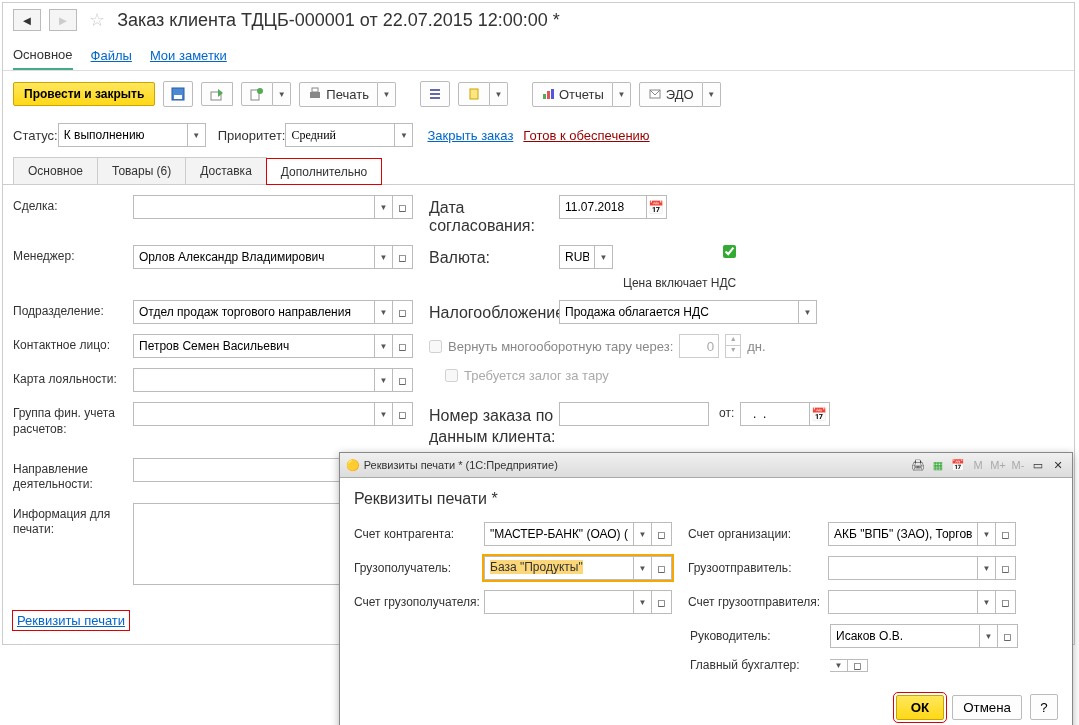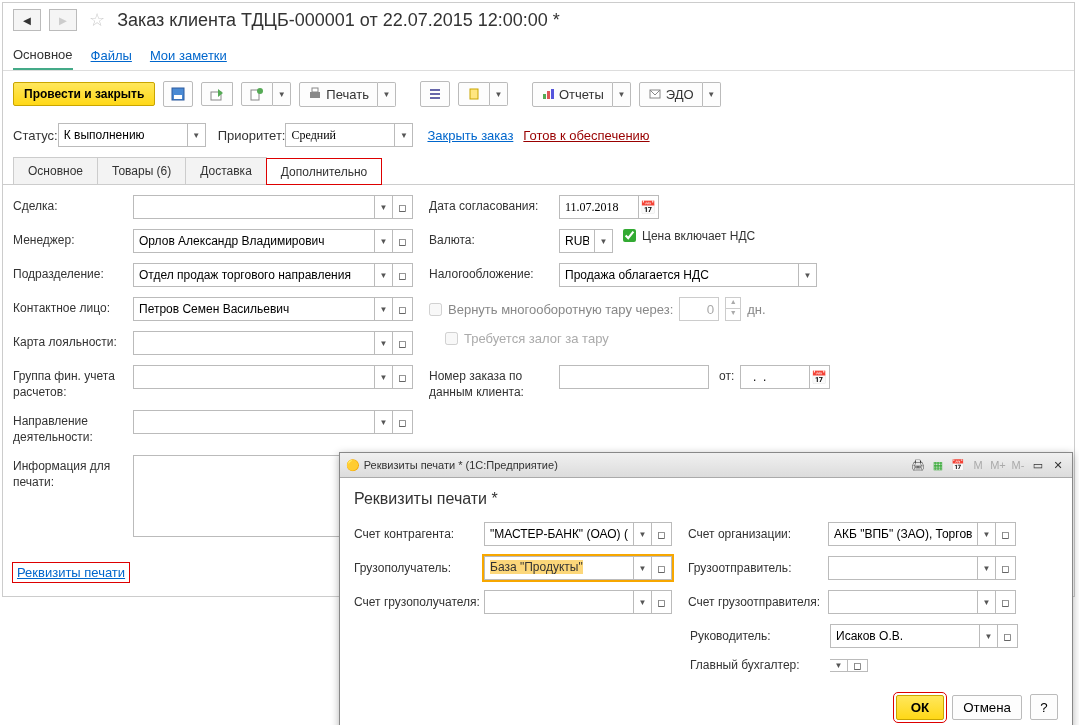--- a/index.html
+++ b/index.html
@@ -29,22 +29,22 @@
 .sub-tab { padding: 6px 14px; border: 1px solid #ccc; border-bottom: none; background: #f3f3f3; cursor: pointer; font-size: 12px; margin-right: -1px; }
 .sub-tab.active { background: #fff; position: relative; top: 1px; }
 .sub-tab.highlight { outline: 1px solid #d00; outline-offset: -1px; }
 .form-area { padding: 10px 10px 14px; }
 .form-row { display: flex; align-items: flex-start; margin-bottom: 10px; }
 .label-col { width: 120px; padding-top: 4px; font-size: 12px; }
 .input-group { display: flex; }
 .input-group input { border: 1px solid #bbb; padding: 3px 5px; height: 24px; font-size: 12px; }
 .input-group .btn-dd { border: 1px solid #bbb; border-left: none; width: 18px; display: flex; align-items: center; justify-content: center; cursor: pointer; background: #fff; font-size: 10px; }
 .input-group .btn-open { border: 1px solid #bbb; border-left: none; width: 20px; display: flex; align-items: center; justify-content: center; cursor: pointer; background: #fff; }
-.label-col2 { width: 130px; padding-top: 4px; font-size: 12px; margin-left: 16px; }
-.checkbox-row { display: flex; align-items: flex-start; gap: 6px; font-size: 12px; }
+.label-col2 { width: 130px; padding-top: 4px; font-size: 16px; margin-left: 16px; }
+.checkbox-row { display: flex; align-items: flex-end; gap: 18px; font-size: 12px; flex-direction: column; }
 .textarea { border: 1px solid #bbb; width: 280px; height: 82px; resize: none; padding: 4px; font-size: 12px; }
 .print-link { color: #0066cc; text-decoration: underline; cursor: pointer; padding: 2px 4px; outline: 1px solid #d00; outline-offset: 0; display: inline-block; }
 .print-link-wrap { padding: 2px 10px 14px; }
 
 .dialog { position: absolute; left: 339px; top: 452px; width: 734px; border: 1px solid #888; background: #fff; box-shadow: 0 2px 8px rgba(0,0,0,0.3); }
 .dialog-titlebar { background: linear-gradient(#f0f0f0, #dcdcdc); border-bottom: 1px solid #aaa; padding: 4px 6px; display: flex; align-items: center; gap: 4px; font-size: 11px; }
 .dialog-titlebar .spacer { flex: 1; }
 .dialog-ticon { width: 16px; height: 16px; display: inline-flex; align-items: center; justify-content: center; cursor: pointer; font-size: 11px; }
 .dialog-body { padding: 12px 14px; }
 .dialog-body h2 { font-size: 16px; font-weight: normal; margin-bottom: 14px; }
@@ -197,21 +197,21 @@
           <input style="width: 242px;">
           <div class="btn-dd">
             <span class="tri">▼</span>
           </div>
           <div class="btn-open">
             <span class="open-sq">◻</span>
           </div>
         </div>
       <div class="label-col2">Дата согласования:</div>
       <div class="input-group">
-          <input style="width: 80px; font-family: Liberation Serif, serif;" value="11.07.2018">
+          <input style="width: 88px;" value="11.07.2018">
           <div class="btn-open">📅</div>
         </div>
     </div>
 
     <div class="form-row">
       <div class="label-col">Менеджер:</div>
       <div class="input-group">
           <input style="width: 242px;" value="Орлов Александр Владимирович">
           <div class="btn-dd">
             <span class="tri">▼</span>

